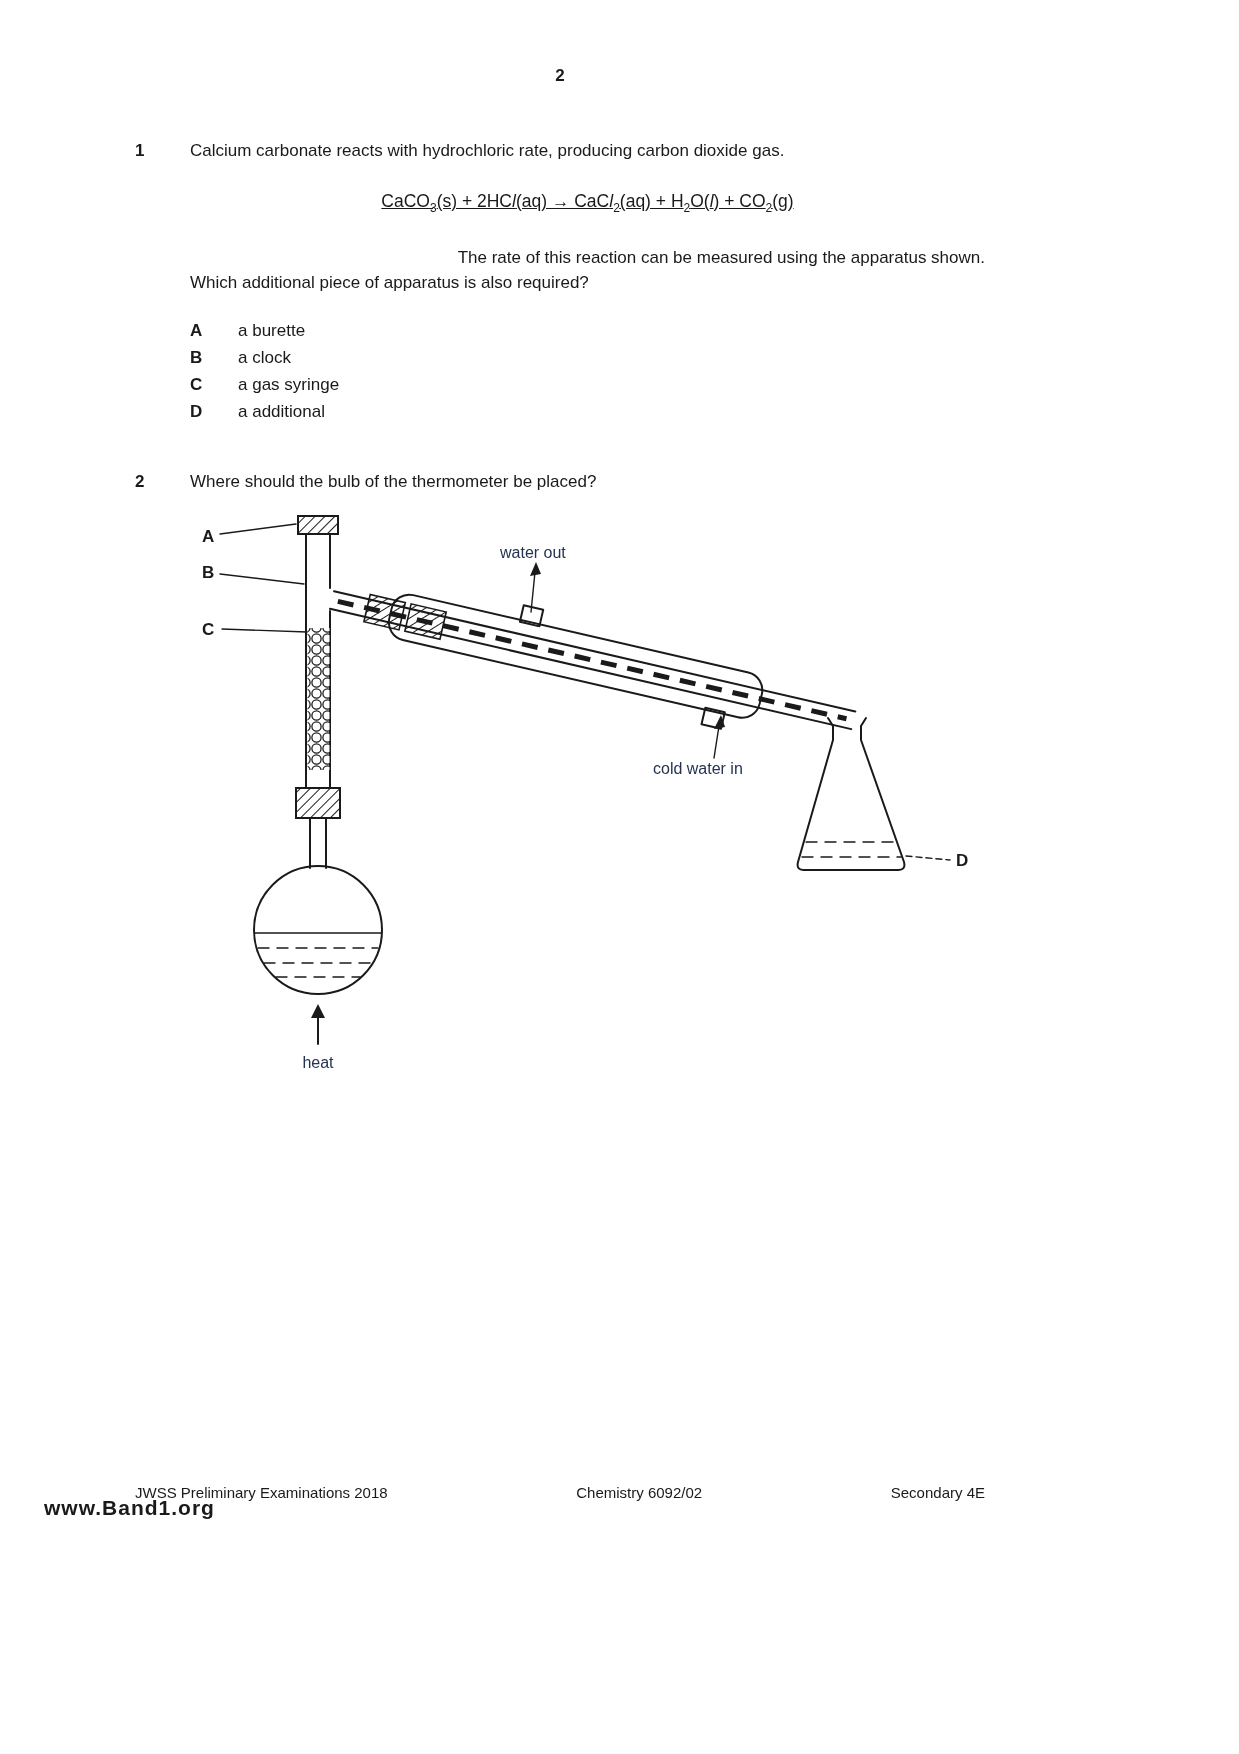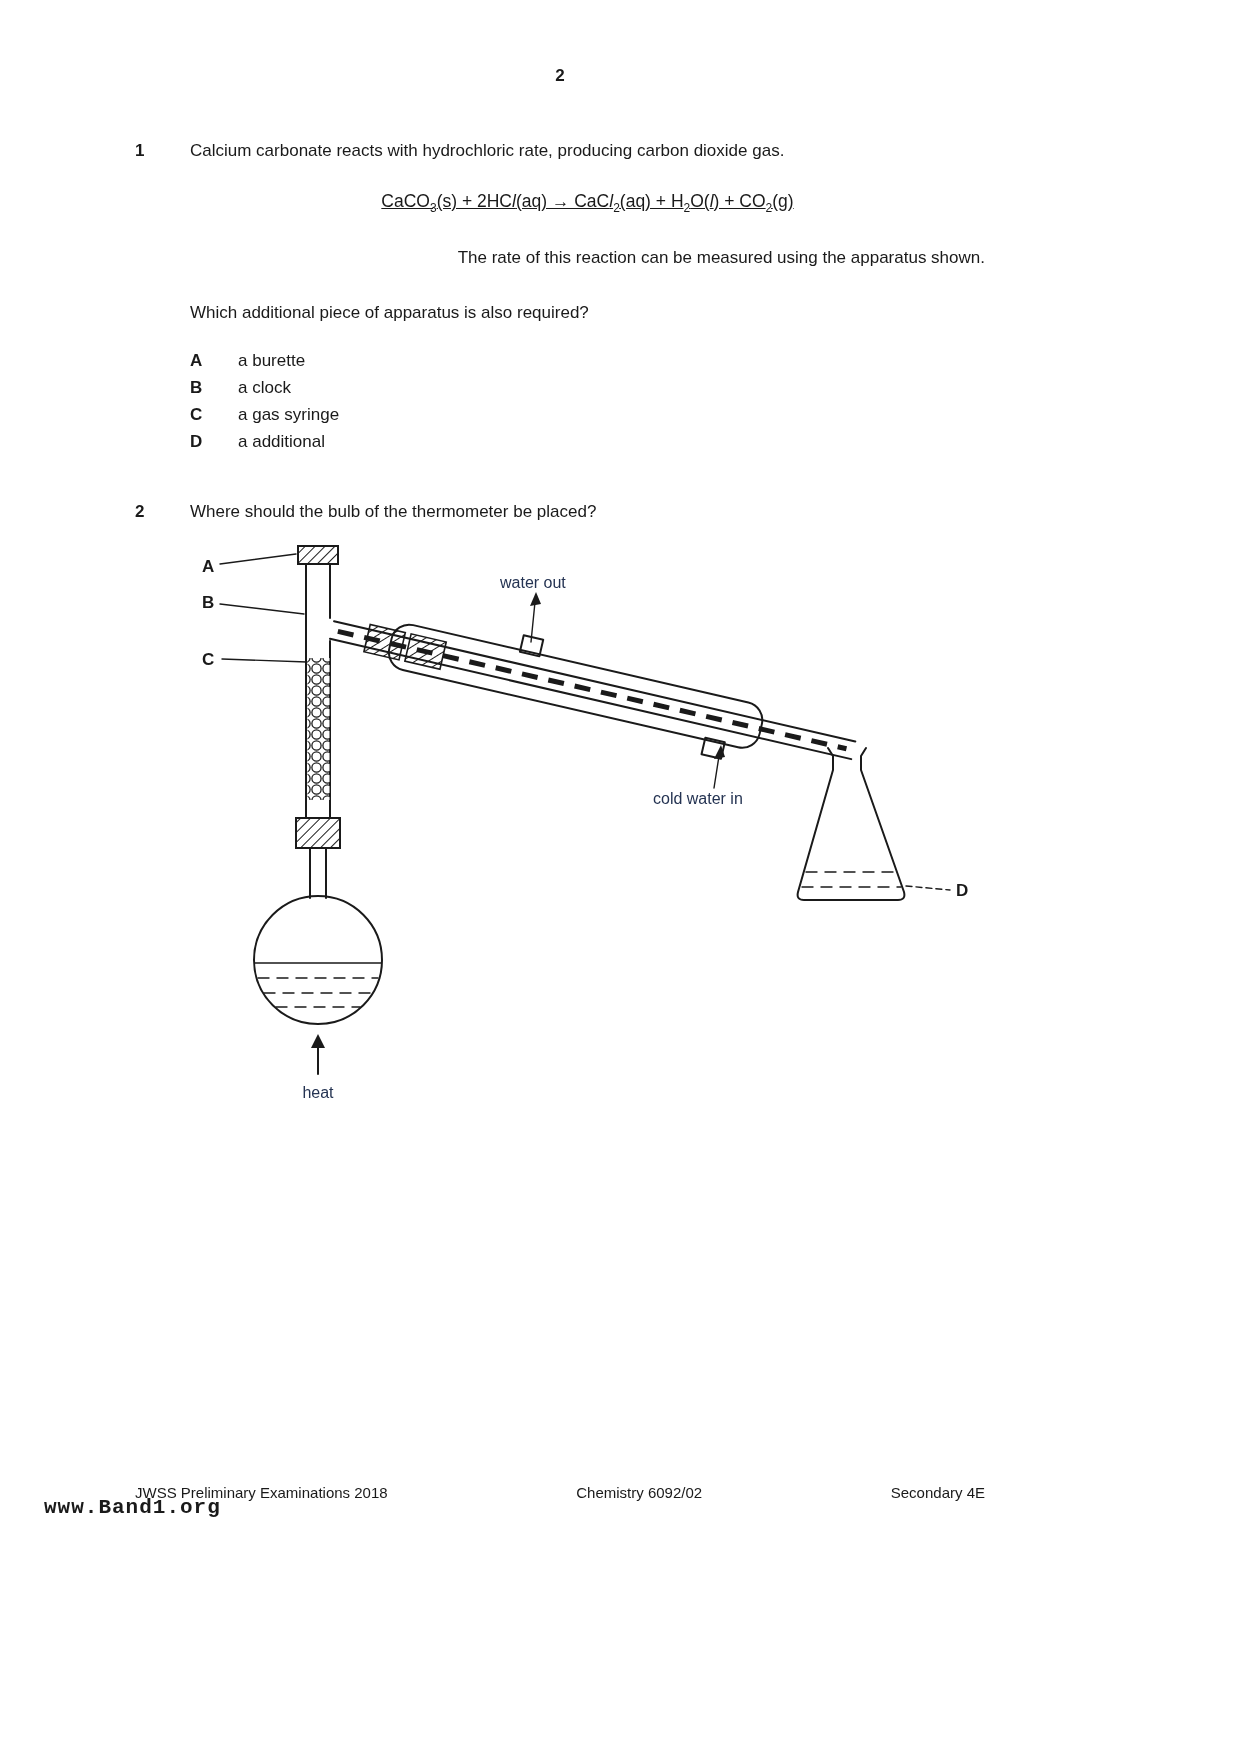--- a/index.html
+++ b/index.html
@@ -9,30 +9,30 @@
   .pageno{padding-top:66px;text-align:center;font-weight:bold;font-size:17px;line-height:20px;}
   p{margin:0;}
   .q{display:flex;}
   .q1{margin-top:52px;}
   .q2{margin-top:44px;}
   .qnum{width:55px;flex:none;font-weight:bold;font-size:17px;line-height:25px;}
   .qbody{flex:1;font-size:17px;line-height:25px;}
   .equation{text-align:center;margin-top:26px;font-size:17.5px;white-space:nowrap;text-decoration:underline;}
   .equation sub{font-size:12px;}
   .note{margin-top:24px;text-align:right;}
-  .qline{margin-top:30px;}
+  .qline{}
   .qline2{}
   .d1wrap{margin:22px 0 0 315px;width:205px;}
   .d2wrap{margin:18px 0 0 0;width:800px;}
   .options{margin-top:22px;}
   .opt{display:flex;line-height:27px;}
   .opt .letter{width:48px;flex:none;font-weight:bold;}
   .footer{position:absolute;left:135px;top:1484px;width:850px;display:flex;
           justify-content:space-between;font-size:15px;}
-  .watermark{position:absolute;left:44px;top:1496px;font-family:Liberation Mono, monospace;
+  .watermark{position:absolute;left:44px;top:1496px;font-family:Liberation Sans, sans-serif;
              font-weight:bold;font-size:21px;letter-spacing:1px;}
   svg{display:block;}
   svg .ln{fill:none;stroke:#1a1a1a;stroke-width:2;stroke-linecap:round;stroke-linejoin:round;}
   svg .thin{stroke-width:1.4;}
   svg .liq{stroke-dasharray:11 8;}
   svg .vap{stroke-width:5;stroke-dasharray:16 11;stroke-linecap:butt;}
   svg .lead{stroke-dasharray:6 4;}
   svg text{font-family:"Liberation Sans",sans-serif;fill:#1a1a1a;}
   svg .biglab{font-size:17px;font-weight:bold;}
   svg .smlab{font-size:16px;fill:#243352;}

